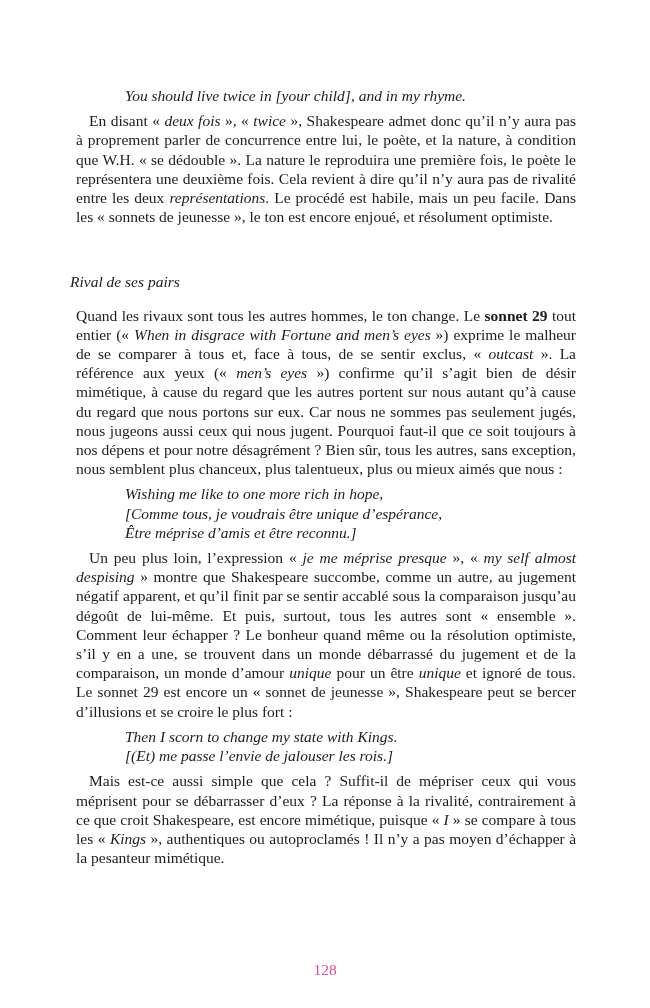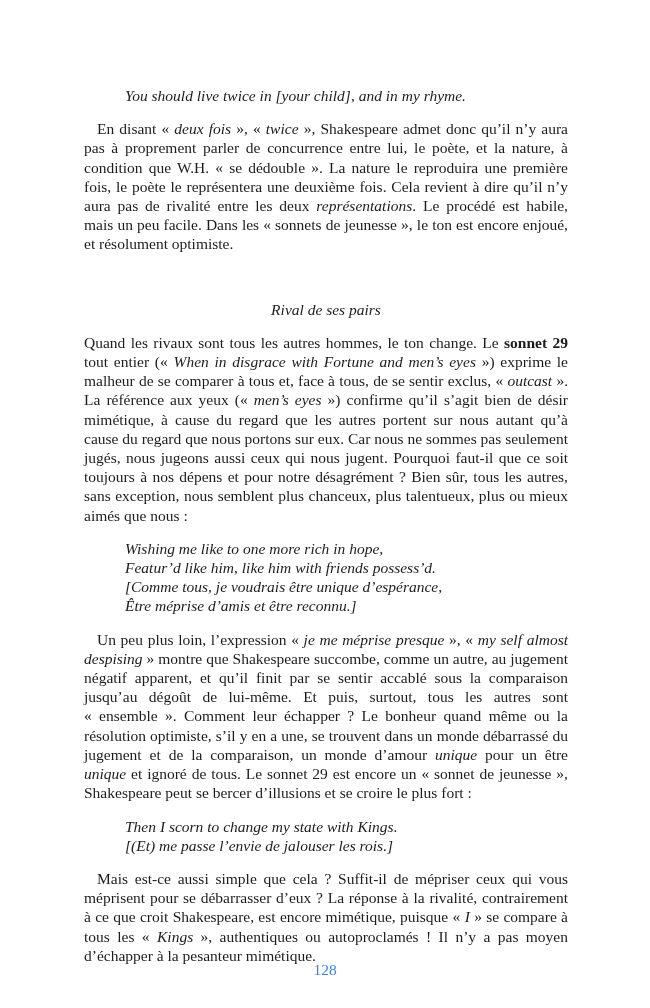--- a/index.html
+++ b/index.html
@@ -25,64 +25,63 @@
     position: absolute;
     left: 70px;
     top: 86px;
     width: 512px;
     font-size: 15.5px;
     line-height: 19.2px;
     text-align: justify;
     hyphens: auto;
   }
   .para {
-    margin: 14px;
+    margin: 6px;
     text-indent: 0;
   }
   .para.indent {
     text-indent: 13px;
   }
   .it { font-style: italic; }
   .bd { font-weight: bold; font-family: Liberation Serif, serif; }
   .verse {
     margin: 0;
     padding-left: 55px;
     font-style: italic;
     text-align: left;
   }
   .verse-line { white-space: nowrap; }
   .section-heading {
     margin: 46px 0 14px 0;
     font-style: italic;
-    text-align: center;
+    text-align: left;
   }
   .page-number {
     position: absolute;
     left: 0;
     right: 0;
     top: 961px;
     text-align: center;
     font-size: 15.5px;
-    color: #3b82f6;
+    color: #ec4899;
   }
 </style>
 </head>
 <body>
 
 <div class="page">
   <div class="text-block" id="content-root">
       <div class="verse">
         <div class="verse-line">You should live twice in [your child], and in my rhyme.</div>
       </div>
       <p class="para indent"><span>En disant «&nbsp;</span><span class="it">deux fois</span><span>&nbsp;», «&nbsp;</span><span class="it">twice</span><span>&nbsp;», Shakespeare admet donc qu’il n’y aura pas à proprement parler de concurrence entre lui, le poète, et la nature, à condition que W.H. «&nbsp;se dédouble&nbsp;». La nature le reproduira une première fois, le poète le représentera une deuxième fois. Cela revient à dire qu’il n’y aura pas de rivalité entre les deux </span><span class="it">représentations</span><span>. Le procédé est habile, mais un peu facile. Dans les «&nbsp;sonnets de jeunesse&nbsp;», le ton est encore enjoué, et résolument optimiste.</span></p>
       <div class="section-heading"><span class="it">Rival de ses pairs</span></div>
       <p class="para"><span>Quand les rivaux sont tous les autres hommes, le ton change. Le </span><span class="bd">sonnet 29</span><span> tout entier («&nbsp;</span><span class="it">When in disgrace with Fortune and men’s eyes</span><span>&nbsp;») exprime le malheur de se comparer à tous et, face à tous, de se sentir exclus, «&nbsp;</span><span class="it">outcast</span><span>&nbsp;». La référence aux yeux («&nbsp;</span><span class="it">men’s eyes</span><span>&nbsp;») confirme qu’il s’agit bien de désir mimétique, à cause du regard que les autres portent sur nous autant qu’à cause du regard que nous portons sur eux. Car nous ne sommes pas seulement jugés, nous jugeons aussi ceux qui nous jugent. Pourquoi faut-il que ce soit toujours à nos dépens et pour notre désagrément&nbsp;? Bien sûr, tous les autres, sans exception, nous semblent plus chanceux, plus talentueux, plus ou mieux aimés que nous&nbsp;:</span></p>
       <div class="verse">
         <div class="verse-line">Wishing me like to one more rich in hope,</div>
-        <div class="verse-line">Featur’d like him, like him with friends possess’d.</div>
         <div class="verse-line">[Comme tous, je voudrais être unique d’espérance,</div>
         <div class="verse-line">Être méprise d’amis et être reconnu.]</div>
       </div>
       <p class="para indent"><span>Un peu plus loin, l’expression «&nbsp;</span><span class="it">je me méprise presque</span><span>&nbsp;», «&nbsp;</span><span class="it">my self almost despising</span><span>&nbsp;» montre que Shakespeare succombe, comme un autre, au jugement négatif apparent, et qu’il finit par se sentir accablé sous la comparaison jusqu’au dégoût de lui-même. Et puis, surtout, tous les autres sont «&nbsp;ensemble&nbsp;». Comment leur échapper&nbsp;? Le bonheur quand même ou la résolution optimiste, s’il y en a une, se trouvent dans un monde débarrassé du jugement et de la comparaison, un monde d’amour </span><span class="it">unique</span><span> pour un être </span><span class="it">unique</span><span> et ignoré de tous. Le sonnet 29 est encore un «&nbsp;sonnet de jeunesse&nbsp;», Shakespeare peut se bercer d’illusions et se croire le plus fort&nbsp;:</span></p>
       <div class="verse">
         <div class="verse-line">Then I scorn to change my state with Kings.</div>
         <div class="verse-line">[(Et) me passe l’envie de jalouser les rois.]</div>
       </div>
       <p class="para indent"><span>Mais est-ce aussi simple que cela&nbsp;? Suffit-il de mépriser ceux qui vous méprisent pour se débarrasser d’eux&nbsp;? La réponse à la rivalité, contrairement à ce que croit Shakespeare, est encore mimétique, puisque «&nbsp;</span><span class="it">I</span><span>&nbsp;» se compare à tous les «&nbsp;</span><span class="it">Kings</span><span>&nbsp;», authentiques ou autoproclamés&nbsp;! Il n’y a pas moyen d’échapper à la pesanteur mimétique.</span></p>
     </div>

